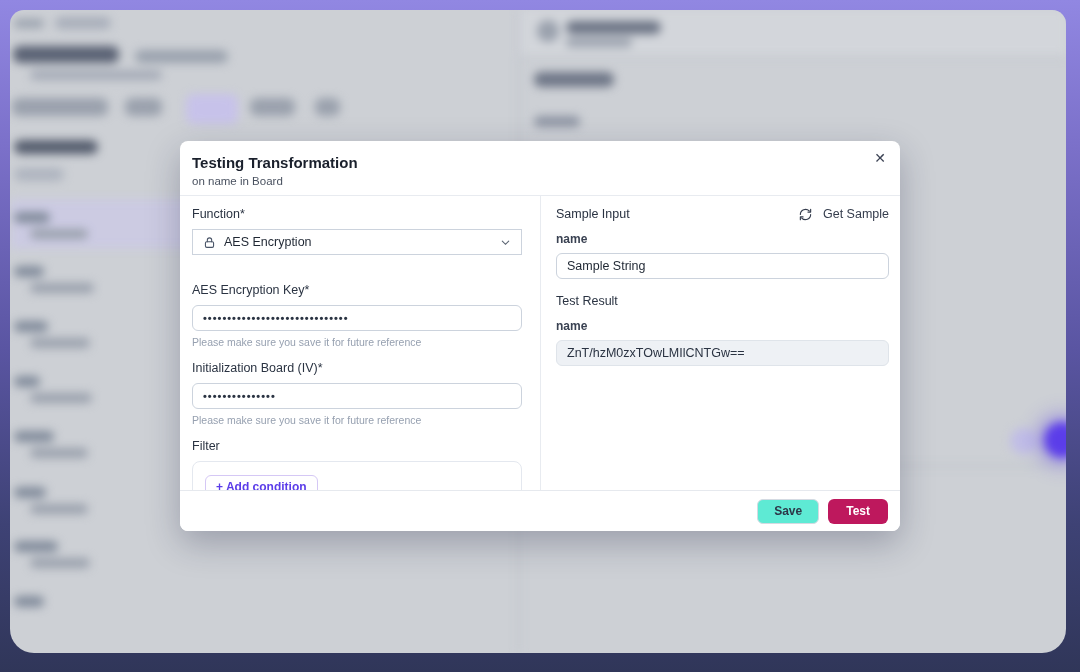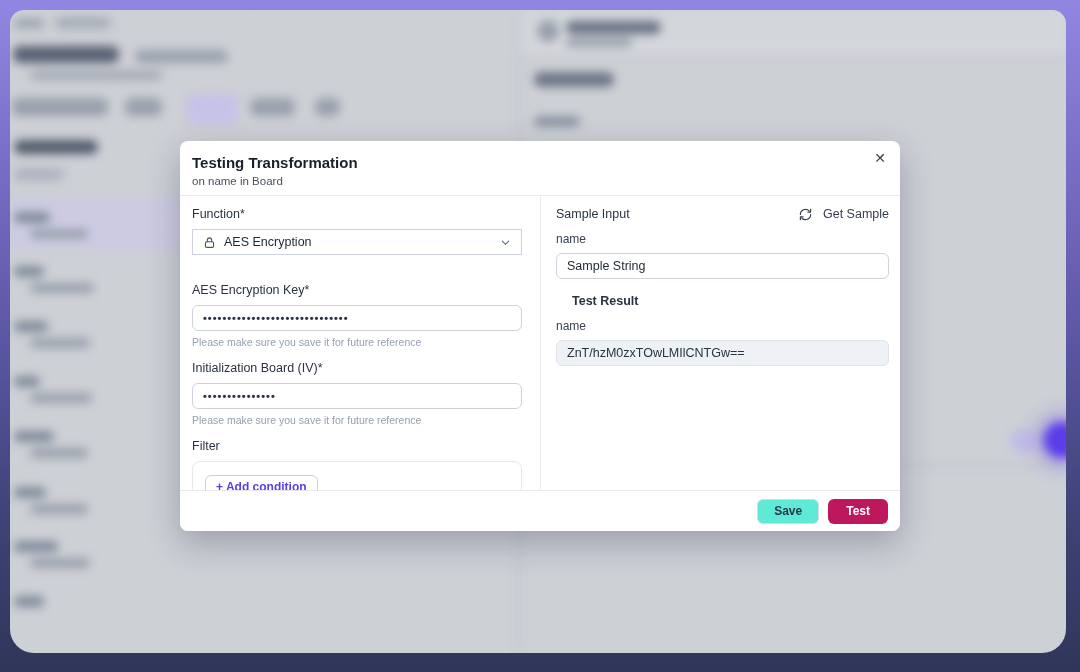--- a/index.html
+++ b/index.html
@@ -24,21 +24,21 @@
     box-shadow:0 12px 34px rgba(25,28,60,.28);
   }
   .modal-header { position:relative; padding:13px 18px 12px 12px; border-bottom:1px solid #e8ebf0; height:55px; }
   .modal-title { font-size:15px; font-weight:700; color:#1a202c; }
   .modal-subtitle { font-size:11.5px; color:#4a5260; margin-top:4px; }
   .close-btn { position:absolute; top:10px; right:14px; font-size:14px; color:#3c4354; cursor:pointer; line-height:1; }
   .v-divider { position:absolute; left:360px; top:55px; bottom:41px; width:1px; background:#e8ebf0; }
   .col-left  { position:absolute; left:12px;  top:66px; width:330px; }
   .col-right { position:absolute; left:376px; top:66px; width:333px; }
   .field-label { font-size:12.5px; font-weight:500; color:#2a3342; margin-bottom:8px; }
-  .sub-label { font-size:12px; font-weight:400; color:#3a4252; margin-bottom:7px; }
+  .sub-label { font-size:12px; font-weight:700; color:#3a4252; margin-bottom:7px; }
   .inp {
     width:100%; height:26px; border:1px solid #ccd3dd; border-radius:6px;
     padding:0 10px; font-size:12.5px; color:#1f2733; background:#fff;
     font-family:"Liberation Sans", sans-serif; outline:none; display:block;
   }
   .inp.pwd { letter-spacing:1px; font-size:11px; font-weight:700; color:#2a3342; }
   .inp.readonly { background:#eef1f5; border-color:#dfe4ea; color:#2a3342; }
   .helper { font-size:10.5px; color:#96a0b0; margin:5px 0 13px; }
   .select-box {
     display:flex; align-items:center; gap:8px; height:26px; border:1px solid #ccd3dd;
@@ -53,21 +53,21 @@
   }
   .check-row label { font-size:12.5px; color:#2a3342; font-weight:500; cursor:pointer; }
   .filter-box { border:1px solid #e4e8ef; border-radius:8px; padding:13px 12px; height:46px; }
   .add-cond {
     display:inline-block; border:1px solid #d5c8f5; border-radius:6px; background:#fff;
     padding:4px 10px; font-size:12px; font-weight:700; color:#5b3de9; cursor:pointer;
   }
   .sample-row { display:flex; align-items:flex-end; justify-content:space-between; margin-bottom:11px; }
   .sample-label { font-size:12.5px; font-weight:500; color:#2a3342; }
   .get-sample { display:flex; align-items:center; gap:11px; font-size:12.5px; color:#353d4d; font-weight:500; cursor:pointer; }
-  .result-label { font-size:12.5px; font-weight:700; color:#2a3342; margin:16px 16px 11px; }
+  .result-label { font-size:12.5px; font-weight:400; color:#2a3342; margin:16px 0 11px; }
   .mb15 { margin-bottom:15px; }
   .modal-footer {
     position:absolute; left:0; right:0; bottom:0; height:41px; background:#fff;
     border-top:1px solid #e6e9ee; border-radius:0 0 8px 8px;
     display:flex; align-items:center; justify-content:flex-end; gap:9px; padding:0 12px;
   }
   .btn { height:25px; border-radius:6px; font-size:12px; font-weight:700; cursor:pointer;
          font-family:"Liberation Sans", sans-serif; display:inline-flex; align-items:center; }
   .btn-save { background:#5eead4; border:1px solid #d4dae2; color:#2d3748; padding:0 16px; }
   .btn-test { background:#be185d; border:none; color:#fff; padding:0 18px; }

